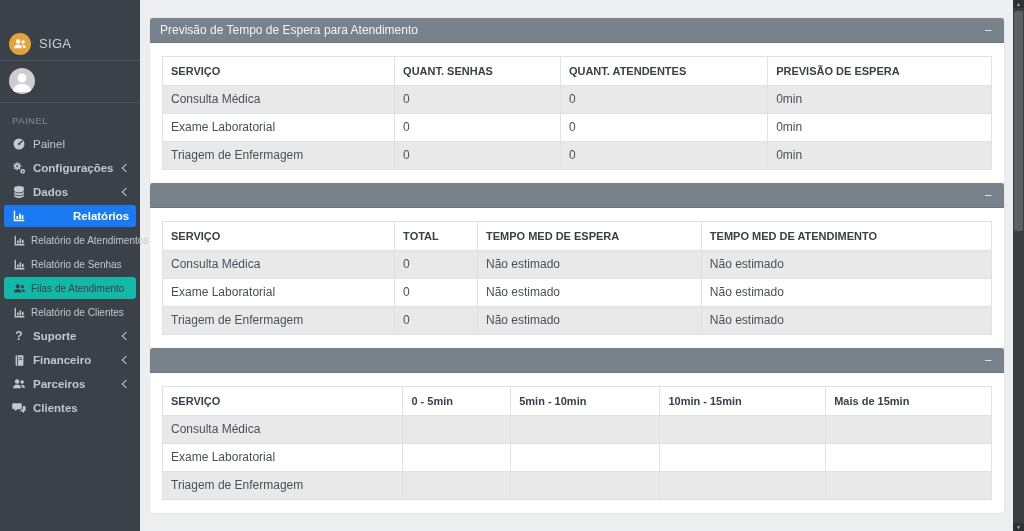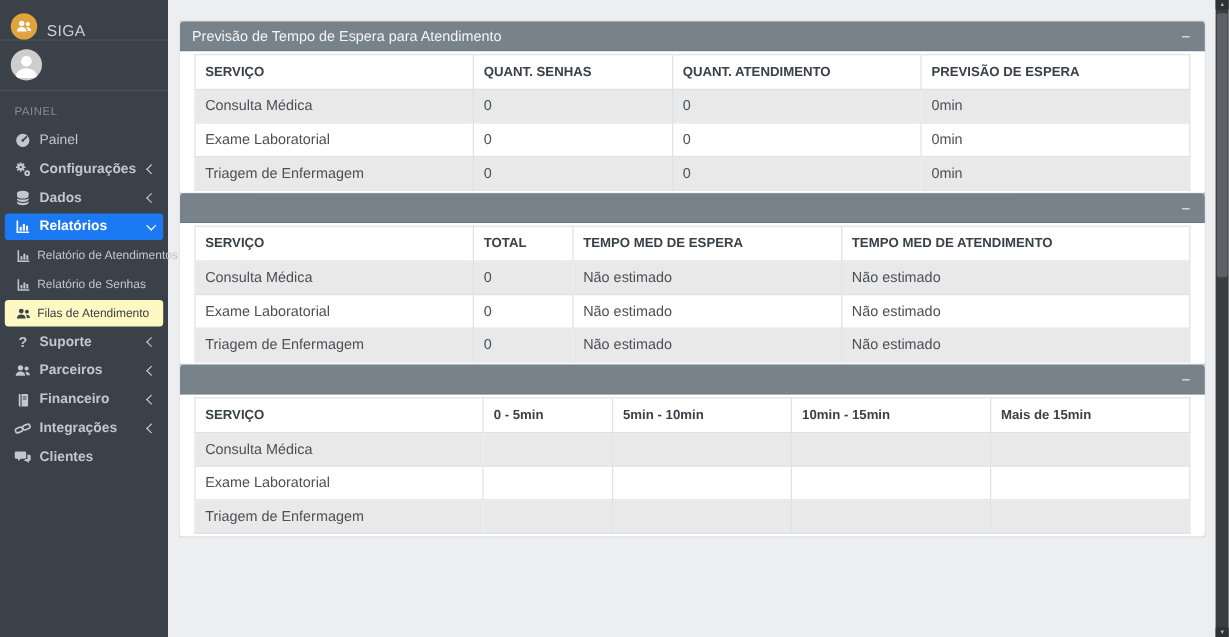--- a/index.html
+++ b/index.html
@@ -10,22 +10,22 @@
     position:relative;
     color:#4a5056;
   }
 
   
   .sidebar {
     position:absolute; left:0; top:0; width:140px; height:531px;
     background:#3a4149; z-index:2;
   }
   .brand {
-    height:34px; display:flex; align-items:flex-end; padding:0 9px;
-    border-bottom:1px solid rgba(255,255,255,.09); cursor:pointer;
+    height:34px; display:flex; align-items:center; padding:0 9px;
+    border-bottom:1px solid rgba(255,255,255,.09); cursor:pointer;margin-top:27px;
   }
   .brand-logo {
     width:22px; height:22px; border-radius:50%; background:#e2a33c;
     display:flex; align-items:center; justify-content:center; margin-right:8px;
     flex:0 0 auto;
   }
   .brand-name { color:#cbd0d5; font-size:13px; letter-spacing:.3px; }
   .user-panel {
     padding:7px 9px 8px; border-bottom:1px solid rgba(255,255,255,.09);
   }
@@ -42,24 +42,24 @@
   .nav-item {
     display:flex; align-items:center; height:22px; margin:2px 4px;
     padding:0 7px; border-radius:3px; color:#c2c7d0; font-size:11.5px;
     font-weight:bold; cursor:pointer; white-space:nowrap;
   }
   .nav-item.regular { font-weight:normal; }
   .nav-item .icon {
     width:16px; height:16px; display:flex; align-items:center;
     justify-content:center; margin-right:6px; flex:0 0 auto;
   }
-  .nav-item.active-blue { background:#1b7af3; color:#fff; }
+  .nav-item.active-blue { background:#1b7af3; color:#fff;gap:40px; }
   .nav-item.sub { font-weight:normal; font-size:10px; color:#c2c7d0; }
   .nav-item.sub .icon { margin-right:4px; }
-  .nav-item.active-light { background:#fef9c3; color:#3a4149; }
+  .nav-item.active-light { background:#14b8a6; color:#3a4149; }
   .chev { margin-left:auto; width:6px; height:6px;
     border-left:1.7px solid currentColor; border-bottom:1.7px solid currentColor; }
   .chev-left { transform:rotate(45deg); }
   .chev-down { transform:rotate(-45deg); margin-top:-3px; }
   .q-icon { font-weight:bold; font-size:12px; line-height:1; }
 
   
   .main {
     position:absolute; left:140px; top:0; width:873px; height:531px;
     padding:18px 9px 0 10px; overflow:hidden;
@@ -72,21 +72,21 @@
     background:#78828a; border-bottom:1px solid #6d767d;
     height:25px; display:flex; align-items:center; padding:0 10px;
     border-radius:3px 3px 0 0;
   }
   .panel-title { color:#f3f4f6; font-size:12px; }
   .collapse-btn {
     margin-left:auto; background:none; border:none; color:#e8eaec;
     font-size:13px; line-height:1; cursor:pointer; padding:0 2px;
     font-family:"Liberation Sans", sans-serif;
   }
-  .panel-body { background:#fff; padding:2px 12px; border-radius:0 0 3px 3px; }
+  .panel-body { background:#fff; padding:13px 12px; border-radius:0 0 3px 3px; }
   table { width:100%; border-collapse:collapse; table-layout:fixed; }
   th {
     text-align:left; font-size:11px; line-height:12px; color:#394048;
     padding:8px 8px; border:1px solid #dee2e6; font-weight:bold;
     overflow:hidden; white-space:nowrap;
   }
   td {
     font-size:12px; line-height:13px; color:#4a5056;
     padding:7px 8px; border:1px solid #dee2e6; height:27px;
     overflow:hidden; white-space:nowrap;
@@ -228,64 +228,65 @@
         <svg width="13" height="13" viewBox="0 0 16 16" fill="currentColor">
           <circle cx="5.8" cy="5.2" r="2.5"></circle>
           <path d="M1.2 12.8c0-2.6 2-4.2 4.6-4.2s4.6 1.6 4.6 4.2z"></path>
           <circle cx="11.6" cy="5.8" r="2"></circle>
           <path d="M11 8.9c2.3.1 3.9 1.5 3.9 3.4h-3.3c0-1.3-.5-2.5-1.4-3.2z"></path>
         </svg>
       </span>
       <span>Filas de Atendimento</span>
     </li>
 
+    <li class="nav-item sub">
+      <span class="icon">
+        <svg width="13" height="13" viewBox="0 0 16 16" fill="currentColor">
+          <path d="M2 2h1.6v10.4H14V14H2z"></path>
+          <rect x="5" y="8" width="2" height="3.6"></rect>
+          <rect x="8" y="5.4" width="2" height="6.2"></rect>
+          <rect x="11" y="7" width="2" height="4.6"></rect>
+        </svg>
+      </span>
+      <span>Relatório de Clientes</span>
+    </li>
 
 
     <li class="nav-item">
       <span class="icon q-icon">?</span>
       <span>Suporte</span>
+      <span class="chev chev-left"></span>
+    </li>
+
+    <li class="nav-item">
+      <span class="icon">
+        <svg width="13" height="13" viewBox="0 0 16 16" fill="currentColor">
+          <rect x="3.2" y="1.6" width="9.6" height="12.8" rx="1"></rect>
+          <line x1="5.6" y1="1.6" x2="5.6" y2="14.4" stroke="#3a4149" stroke-width="1.1"></line>
+          <line x1="7.4" y1="4.6" x2="11.2" y2="4.6" stroke="#3a4149" stroke-width="1"></line>
+          <line x1="7.4" y1="6.8" x2="11.2" y2="6.8" stroke="#3a4149" stroke-width="1"></line>
+        </svg>
+      </span>
+      <span>Financeiro</span>
       <span class="chev chev-left"></span>
     </li>
 
     <li class="nav-item">
       <span class="icon">
         <svg width="14" height="14" viewBox="0 0 16 16" fill="currentColor">
           <circle cx="5.8" cy="5.2" r="2.5"></circle>
           <path d="M1.2 12.8c0-2.6 2-4.2 4.6-4.2s4.6 1.6 4.6 4.2z"></path>
           <circle cx="11.6" cy="5.8" r="2"></circle>
           <path d="M11 8.9c2.3.1 3.9 1.5 3.9 3.4h-3.3c0-1.3-.5-2.5-1.4-3.2z"></path>
         </svg>
       </span>
       <span>Parceiros</span>
       <span class="chev chev-left"></span>
     </li>
 
-    <li class="nav-item">
-      <span class="icon">
-        <svg width="13" height="13" viewBox="0 0 16 16" fill="currentColor">
-          <rect x="3.2" y="1.6" width="9.6" height="12.8" rx="1"></rect>
-          <line x1="5.6" y1="1.6" x2="5.6" y2="14.4" stroke="#3a4149" stroke-width="1.1"></line>
-          <line x1="7.4" y1="4.6" x2="11.2" y2="4.6" stroke="#3a4149" stroke-width="1"></line>
-          <line x1="7.4" y1="6.8" x2="11.2" y2="6.8" stroke="#3a4149" stroke-width="1"></line>
-        </svg>
-      </span>
-      <span>Financeiro</span>
-      <span class="chev chev-left"></span>
-    </li>
-
-    <li class="nav-item">
-      <span class="icon">
-        <svg width="14" height="14" viewBox="0 0 16 16" fill="none" stroke="currentColor" stroke-width="1.6">
-          <rect x="0.8" y="7.4" width="7.2" height="4.2" rx="2.1" transform="rotate(-22 4.4 9.5)"></rect>
-          <rect x="7.8" y="4.6" width="7.2" height="4.2" rx="2.1" transform="rotate(-22 11.4 6.7)"></rect>
-        </svg>
-      </span>
-      <span>Integrações</span>
-      <span class="chev chev-left"></span>
-    </li>
 
     <li class="nav-item">
       <span class="icon">
         <svg width="14" height="14" viewBox="0 0 16 16" fill="currentColor">
           <path d="M1.6 2.6h8.2c.8 0 1.4.6 1.4 1.4v4c0 .8-.6 1.4-1.4 1.4H6.2L3.4 11.6V9.4H1.6C.8 9.4.2 8.8.2 8V4C.2 3.2.8 2.6 1.6 2.6z"></path>
           <path d="M12.4 5.6h1.8c.7 0 1.3.6 1.3 1.3v3.4c0 .7-.6 1.3-1.3 1.3h-.6v2l-2.5-2H8.6c.9-.4 1.7-1 2.1-1.8h1.7z"></path>
         </svg>
       </span>
       <span>Clientes</span>
     </li>
@@ -299,21 +300,21 @@
     <div class="panel-header">
       <span class="panel-title">Previsão de Tempo de Espera para Atendimento</span>
       <button class="collapse-btn">−</button>
     </div>
     <div class="panel-body">
       <table>
         <thead>
           <tr>
             <th style="width:28%">SERVIÇO</th>
             <th style="width:20%">QUANT. SENHAS</th>
-            <th style="width:25%">QUANT. ATENDIMENTO</th>
+            <th style="width:25%">QUANT. ATENDENTES</th>
             <th style="width:27%">PREVISÃO DE ESPERA</th>
           </tr>
         </thead>
         <tbody>
           <tr>
             <td>Consulta Médica</td>
             <td>0</td>
             <td>0</td>
             <td>0min</td>
           </tr>

